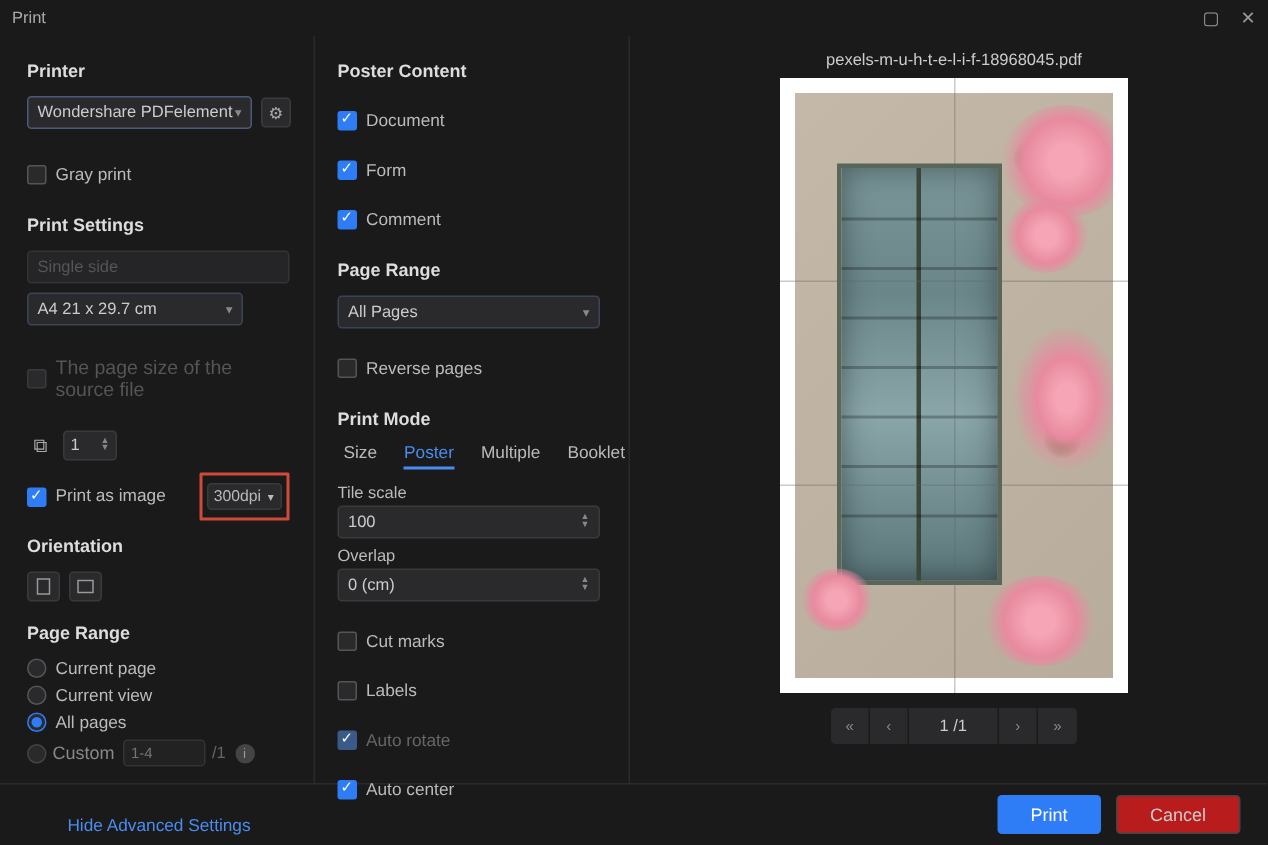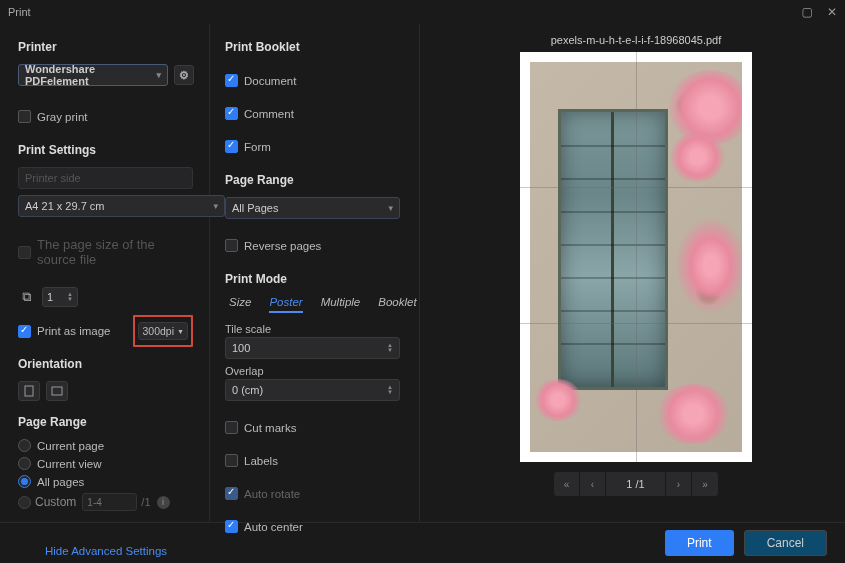--- a/index.html
+++ b/index.html
@@ -10,40 +10,40 @@
 .win-controls { display: flex; gap: 14px; }
 .win-controls span { color: #999; cursor: pointer; font-size: 12px; }
 
 .content { display: flex; height: 498px; }
 .col1 { width: 210px; padding: 10px 15px 0 18px; border-right: 1px solid #2a2a2a; }
 .col2 { width: 210px; padding: 10px 15px 0 15px; border-right: 1px solid #2a2a2a; }
 .col3 { flex: 1; padding: 10px 8px 0 15px; display: flex; flex-direction: column; align-items: center; }
 
 .section-title { font-size: 12px; font-weight: 600; color: #ddd; margin: 6px 0 10px 0; }
 
-.select-row { display: flex; align-items: center; gap: 6px; margin-bottom: 24px; font-weight: bold; }
+.select-row { display: flex; align-items: center; gap: 6px; margin-bottom: 24px; }
 .select { background: #2a2a2d; border: 1px solid #3a4456; color: #ccc; height: 22px; padding: 0 6px; font-size: 11px; border-radius: 3px; display: flex; align-items: center; justify-content: space-between; cursor: pointer; }
 .select.main-printer { width: 150px; border-color: #4a5a7a; }
 .select .chev { font-size: 9px; color: #888; }
 .gear-btn { width: 20px; height: 20px; background: #2a2a2d; border: 1px solid #3a3a3a; border-radius: 3px; display: flex; align-items: center; justify-content: center; color: #aaa; cursor: pointer; font-size: 11px; }
 
 .checkbox-row { display: flex; align-items: center; gap: 6px; margin: 20px 0; font-size: 11.5px; color: #bbb; }
 .checkbox-row.disabled { color: #666; }
 .cb { width: 13px; height: 13px; border: 1px solid #555; border-radius: 2px; background: #2a2a2d; position: relative; cursor: pointer; flex-shrink: 0; }
 .cb.checked { background: #2e7cf6; border-color: #2e7cf6; }
 .cb.checked::after { content: "✓"; color: #fff; font-size: 10px; position: absolute; top: -2px; left: 1px; }
 
 .radio-row { display: flex; align-items: center; gap: 6px; margin: 5px 0; font-size: 11.5px; color: #bbb; }
 .rb { width: 13px; height: 13px; border: 1px solid #555; border-radius: 50%; background: #2a2a2d; position: relative; cursor: pointer; flex-shrink: 0; }
 .rb.checked { border-color: #2e7cf6; }
 .rb.checked::after { content: ""; width: 7px; height: 7px; background: #2e7cf6; border-radius: 50%; position: absolute; top: 2px; left: 2px; }
 .rb.disabled { border-color: #444; }
 
 .disabled-select { background: #252527; border: 1px solid #333; color: #555; height: 22px; padding: 0 6px; font-size: 11px; border-radius: 3px; width: 175px; margin-bottom: 6px; display: flex; align-items: center; }
-.select.paper { width: 207px; margin-bottom: 6px; }
+.select.paper { width: 144px; margin-bottom: 6px; }
 .select.allpages { width: 175px; margin-bottom: 6px; }
 .disabled-text { font-size: 13px; color: #555; margin: 3px 0 8px 14px; }
 
 .copies-row { display: flex; align-items: center; gap: 6px; margin: 6px 0 8px 0; }
 .copies-icon { width: 18px; height: 18px; display: flex; align-items: center; justify-content: center; color: #aaa; font-size: 13px; }
 .spinbox { width: 36px; height: 20px; background: #2a2a2d; border: 1px solid #3a3a3a; color: #ccc; font-size: 11px; padding: 0 4px; display: flex; align-items: center; justify-content: space-between; border-radius: 3px; }
 .spinbox .arrows { display: flex; flex-direction: column; font-size: 6px; line-height: 5px; color: #888; }
 
 .dpi-wrap { display: flex; align-items: center; gap: 22px; margin: 6px 0 10px 0; }
 .dpi-highlight { border: 2px solid #d04a3a; padding: 5px 3px; border-radius: 1px; }
@@ -54,21 +54,21 @@
 .orient-btn svg { stroke: #999; fill: none; stroke-width: 1; }
 
 .custom-row { display: flex; align-items: center; gap: 4px; margin: 5px 0; }
 .custom-input { width: 55px; height: 18px; background: #222; border: 1px solid #333; color: #555; font-size: 10px; padding: 0 4px; border-radius: 3px; }
 .custom-total { font-size: 11px; color: #666; }
 .info-icon { width: 13px; height: 13px; background: #444; color: #999; border-radius: 50%; display: flex; align-items: center; justify-content: center; font-size: 9px; margin-left: 2px; }
 
 .hide-adv { color: #4a8cf0; font-size: 11.5px; text-align: center; margin-top: 34px; cursor: pointer; }
 
 .tabs { display: flex; gap: 18px; margin: 6px 0 10px 4px; font-size: 11.5px; }
-.tab { color: #bbb; cursor: pointer; padding-bottom: 3px; font-style: italic; }
+.tab { color: #bbb; cursor: pointer; padding-bottom: 3px; }
 .tab.active { color: #4a8cf0; border-bottom: 2px solid #4a8cf0; }
 
 .field-label { font-size: 11px; color: #bbb; margin: 4px 0 2px 0; }
 .num-input { width: 175px; height: 22px; background: #2a2a2d; border: 1px solid #3a3a3a; color: #ccc; font-size: 11px; padding: 0 6px; border-radius: 3px; display: flex; align-items: center; justify-content: space-between; margin-bottom: 6px; }
 .num-input .arrows { display: flex; flex-direction: column; font-size: 6px; line-height: 5px; color: #888; }
 
 .preview-filename { font-size: 11px; color: #ccc; margin-bottom: 6px; }
 .preview-img { width: 232px; height: 410px; background: #fff; padding: 10px; position: relative; }
 .preview-inner { width: 100%; height: 100%; background: linear-gradient(135deg, #c4b8a8 0%, #b8ac9c 100%); position: relative; overflow: hidden; }
 .shutter { position: absolute; top: 12%; left: 13%; width: 52%; height: 72%; background: linear-gradient(180deg, #7a9699 0%, #6a8689 30%, #8aa6a9 60%, #5a7679 100%); border: 3px solid #5a6659; box-shadow: inset 0 0 20px rgba(0,0,0,0.4); }
@@ -87,21 +87,21 @@
 .grid-line-h { position: absolute; left: 0; right: 0; height: 1px; background: rgba(100,100,100,0.35); }
 
 .pager { display: flex; align-items: center; gap: 0; margin-top: 10px; background: #2a2a2d; border-radius: 3px; height: 24px; }
 .pager-btn { width: 26px; height: 24px; display: flex; align-items: center; justify-content: center; color: #888; font-size: 10px; cursor: pointer; border-right: 1px solid #1a1a1a; }
 .pager-btn:last-child { border-right: none; }
 .pager-num { width: 60px; text-align: center; font-size: 11px; color: #ccc; border-right: 1px solid #1a1a1a; height: 24px; display: flex; align-items: center; justify-content: center; }
 
 .footer { height: 41px; display: flex; justify-content: flex-end; align-items: center; gap: 10px; padding: 0 18px; border-top: 1px solid #2a2a2a; }
 .btn { height: 26px; padding: 0 22px; font-size: 12px; border-radius: 3px; cursor: pointer; border: none; }
 .btn-primary { background: #2e7cf6; color: #fff; }
-.btn-secondary { background: #0c4a6e; color: #ccc; border: 1px solid #444; }
+.btn-secondary { background: #b91c1c; color: #ccc; border: 1px solid #444; }
 </style>
 </head>
 <body>
 
 <div class="titlebar">
   <span class="title">Print</span>
   <div class="win-controls">
     <span>▢</span>
     <span>✕</span>
   </div>
@@ -120,21 +120,21 @@
         <span>⚙</span>
       </div>
     </div>
     <div class="checkbox-row">
       <div class="cb"></div>
       <span>Gray print</span>
     </div>
 
     <div class="section-title" style="margin-top:14px">Print Settings</div>
     <div class="disabled-select">
-      <span>Printer side</span>
+      <span>Single side</span>
     </div>
     <div class="select paper">
       <span>A4 21 x 29.7 cm</span>
       <span class="chev">▾</span>
     </div>
     <div class="checkbox-row disabled">
       <div class="cb" style="border-color:#3a3a3a"></div>
       <span class="disabled-text" style="margin:0">The page size of the source file</span>
     </div>
     <div class="copies-row">
@@ -192,32 +192,32 @@
       <span style="color:#888;margin-right:2px">Custom</span>
       <input class="custom-input" placeholder="1-4" style="">
       <span class="custom-total">/1</span>
       <div class="info-icon">i</div>
     </div>
 
     <div class="hide-adv">Hide Advanced Settings</div>
   </div>
 
   <div class="col2">
-    <div class="section-title">Print Booklet</div>
+    <div class="section-title">Poster Content</div>
     <div class="checkbox-row">
       <div class="cb checked"></div>
       <span>Document</span>
     </div>
     <div class="checkbox-row">
       <div class="cb checked"></div>
+      <span>Form</span>
+    </div>
+    <div class="checkbox-row">
+      <div class="cb checked"></div>
       <span>Comment</span>
-    </div>
-    <div class="checkbox-row">
-      <div class="cb checked"></div>
-      <span>Form</span>
     </div>
 
     <div class="section-title" style="margin-top:16px">Page Range</div>
     <div class="select allpages">
       <span>All Pages</span>
       <span class="chev">▾</span>
     </div>
     <div class="checkbox-row">
       <div class="cb"></div>
       <span>Reverse pages</span>

